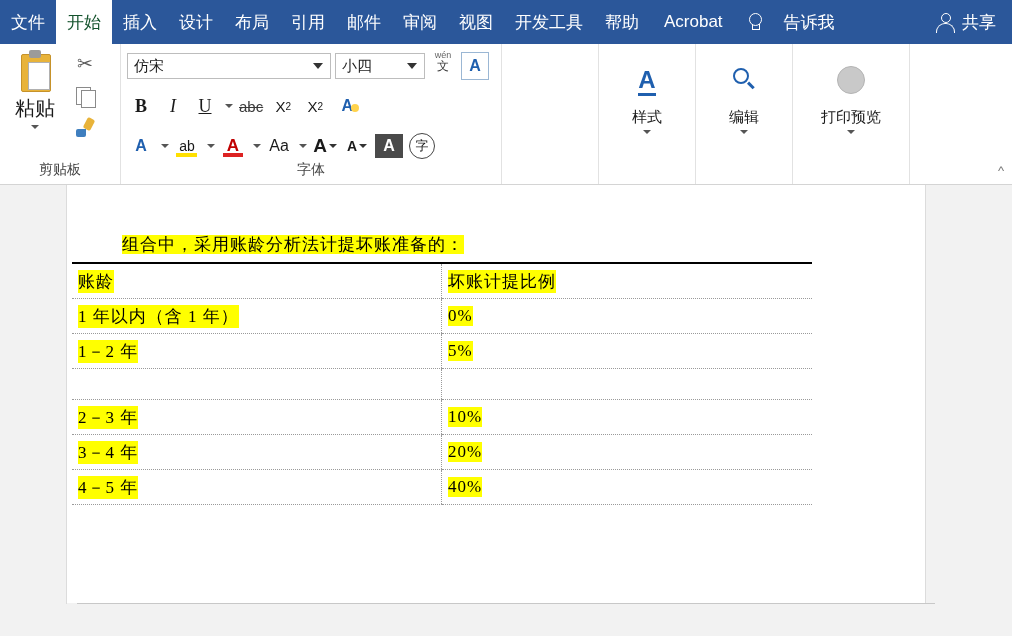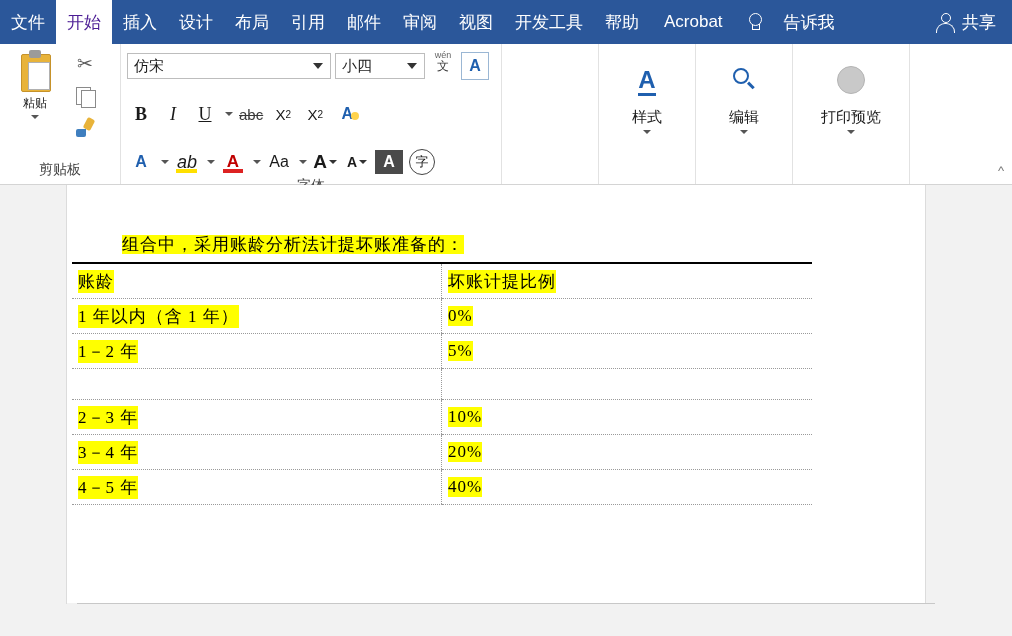--- a/index.html
+++ b/index.html
@@ -28,21 +28,21 @@
   }
   .tab {
     display: flex;
     align-items: center;
     padding: 0 11px;
     white-space: nowrap;
     cursor: default;
   }
   .tab.active {
     background: #ffffff;
-    color: #4c1d95;
+    color: #14532d;
     font-weight: normal;
   }
   .tab.wide { padding: 0 14px; }
   .tabbar .spacer { flex: 1 1 auto; }
   .tab-icon {
     display: flex;
     align-items: center;
     padding: 0 10px;
   }
   .bulb {
@@ -157,21 +157,21 @@
     border-radius: 2px;
   }
   .clip-page {
     position: absolute;
     left: 13px; top: 12px;
     width: 20px; height: 26px;
     background: #ffffff;
     border: 1px solid #b0b0b0;
   }
   .clip-caption {
-    font-size: 12px;
+    font-size: 20px;
     text-align: center;
     margin-top: 1px;
   }
   .caret {
     display: block;
     margin: 3px auto 0 auto;
     width: 0; height: 0;
     border-left: 4px solid transparent;
     border-right: 4px solid transparent;
     border-top: 4px solid #555;
@@ -226,21 +226,21 @@
     width: 10px; height: 8px;
     background: #3f7fbf;
     border-radius: 2px 0 2px 2px;
   }
 
   
   .grp-font { width: 368px; }
   .font-rows {
     display: flex;
     flex-direction: column;
-    gap: 18px;
+    gap: 10px;
     padding-top: 3px;
     width: 100%;
   }
   .font-row {
     display: flex;
     align-items: center;
     gap: 4px;
     height: 30px;
   }
   .combo {
@@ -613,21 +613,21 @@
             <span style="position:absolute;right:2px;top:12px;width:8px;height:8px;background:#ffd34d;border-radius:50%;"></span>
           </div>
         </div>
 
         <div class="font-row">
           <div class="ribbon-btn">
               <span class="pill-a">A</span>
             </div>
           <span class="small-caret"></span>
           <div class="ribbon-btn">
-            <span style="font-size:18px;font-style:italic;">ab</span>
+            <span style="font-size:14px;">ab</span>
             <span class="highlight-bar"></span>
           </div>
           <span class="small-caret"></span>
           <div class="ribbon-btn">
             <span style="color:#c00000;font-weight:bold;font-size:17px;">A</span>
             <span class="underline-color"></span>
           </div>
           <span class="small-caret"></span>
           <div class="ribbon-btn">
               <span>Aa</span>

